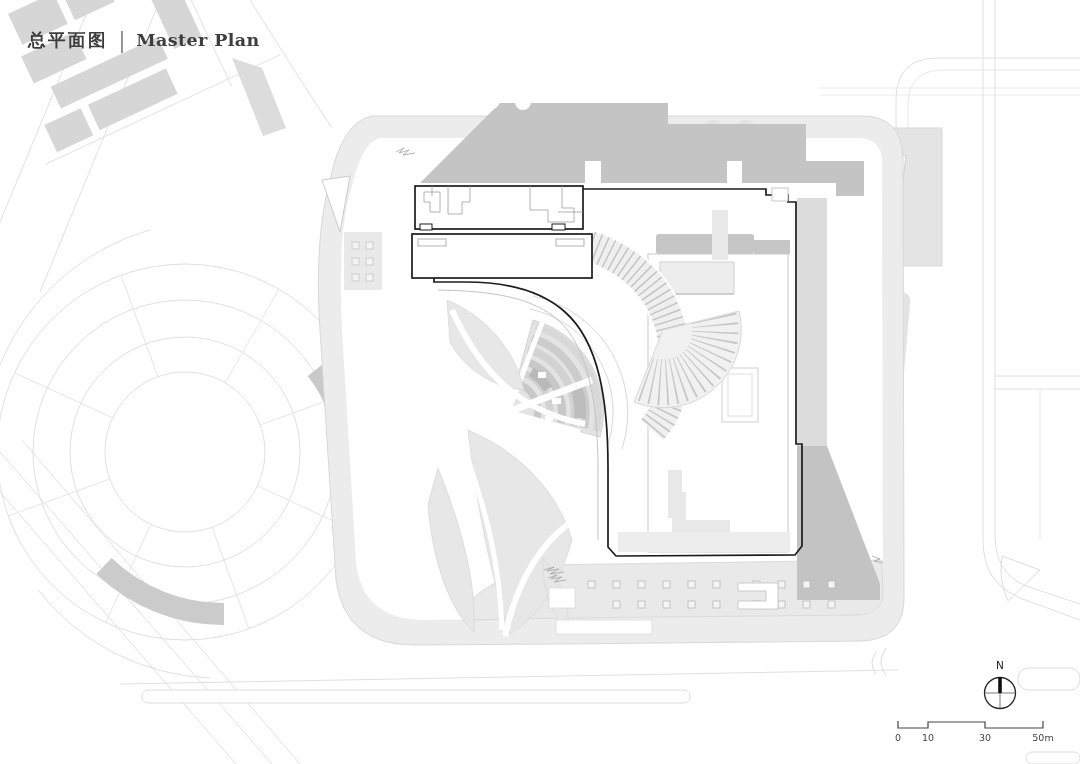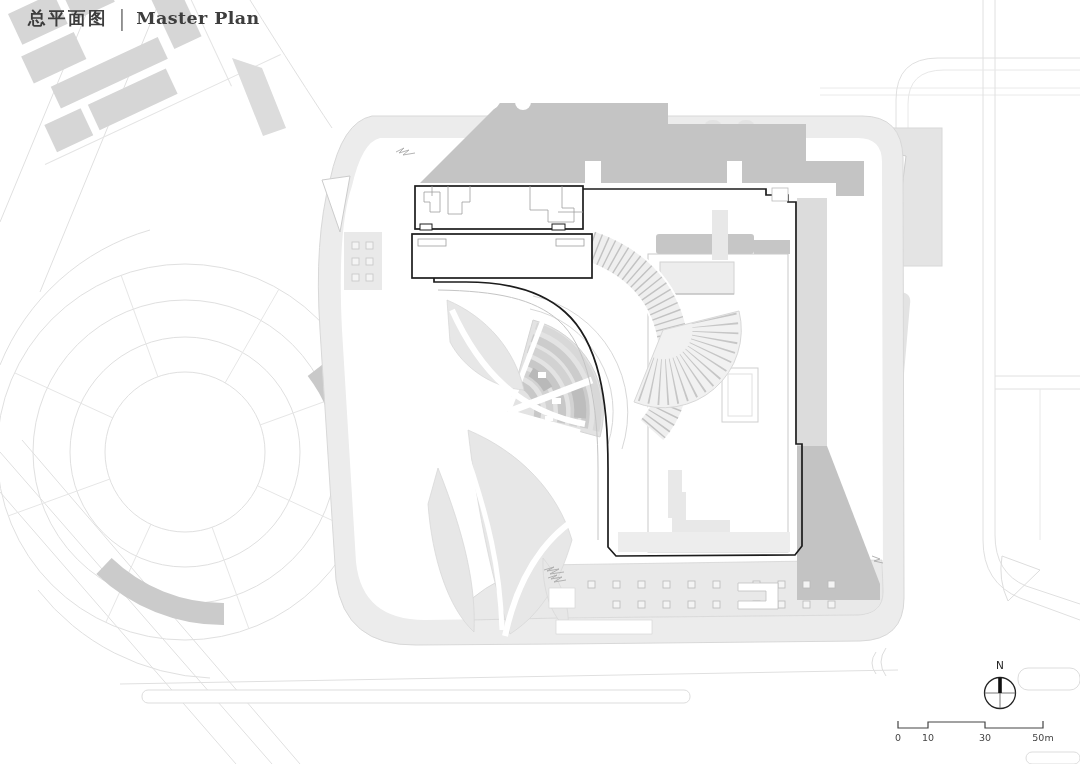--- a/index.html
+++ b/index.html
@@ -1,19 +1,19 @@
 <!DOCTYPE html>
 <html><head>
 <meta charset="utf-8">
 <style>
   html,body{margin:0;padding:0;background:#fff;}
   .canvas{position:relative;width:1080px;height:764px;background:#ffffff;overflow:hidden;
           font-family:"DejaVu Sans","Liberation Sans",sans-serif;}
   .plan-svg{position:absolute;left:0;top:0;}
-  .title{position:absolute;left:28px;top:6px;display:flex;align-items:center;gap:11px;
+  .title{position:absolute;left:28px;top:28px;display:flex;align-items:center;gap:11px;
          font-family:"DejaVu Serif","Liberation Serif",serif;font-weight:700;
          font-size:17.5px;color:#3d3d3d;letter-spacing:.4px;}
   .title .zh{letter-spacing:2.5px;}
   .title .divider{font-weight:400;color:#6b6b6b;transform:scaleY(1.25);}
 </style>
 </head>
 <body>
 
 <div class="canvas">
 

